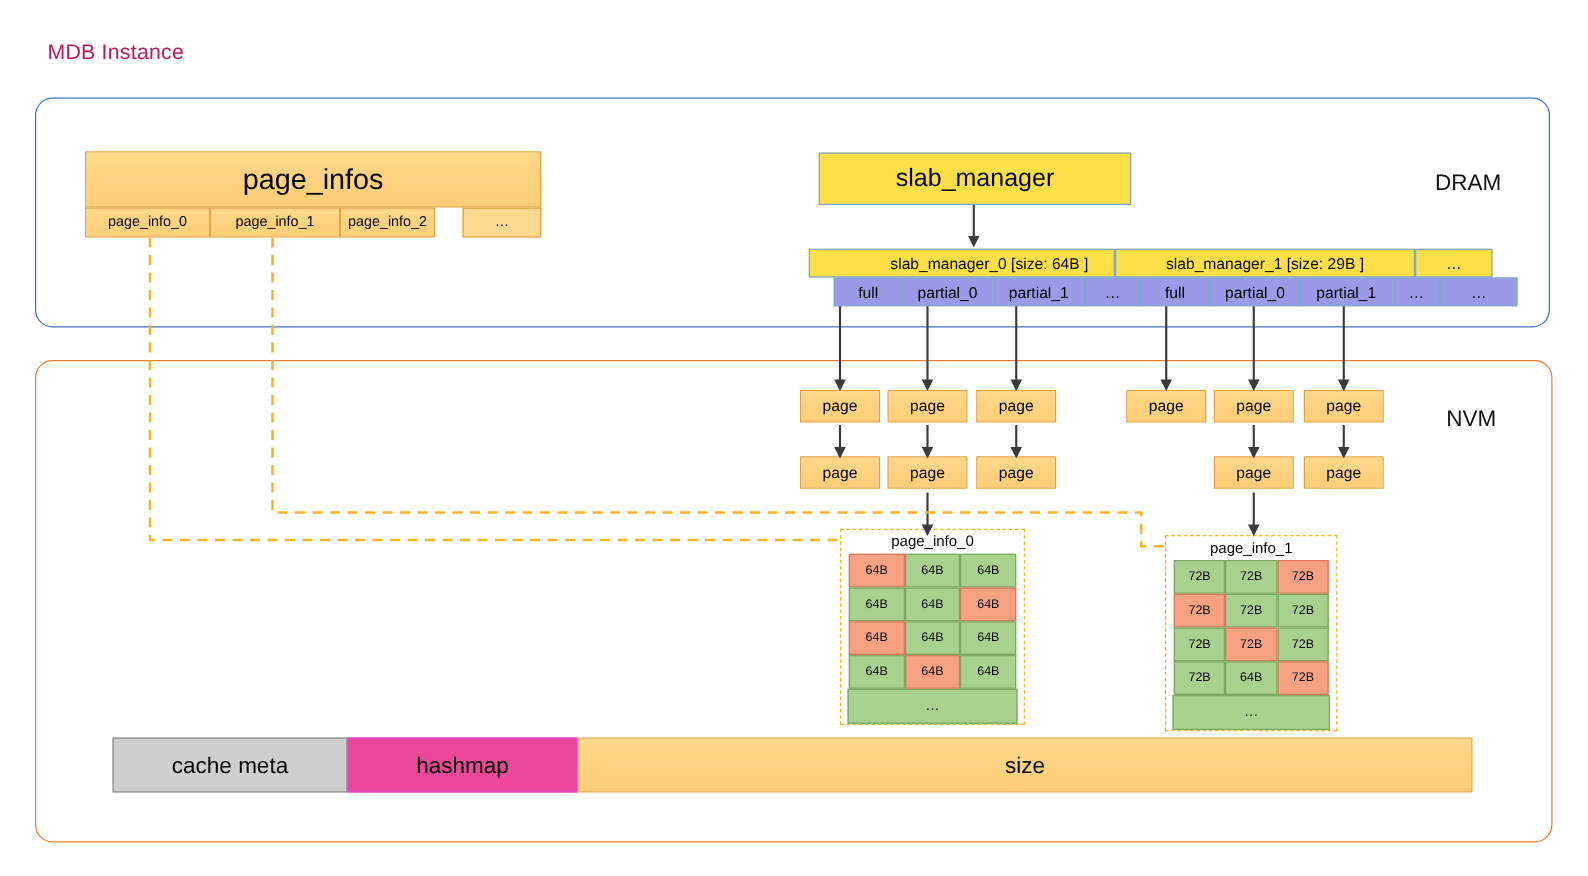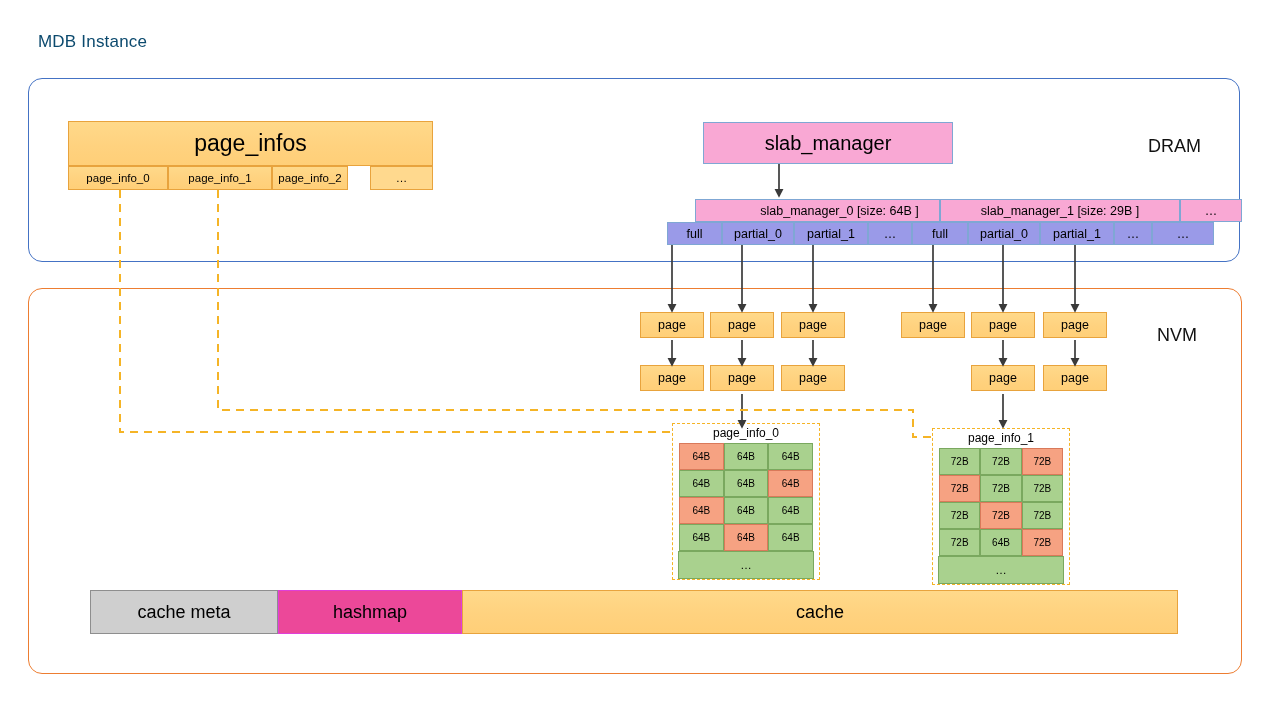--- a/index.html
+++ b/index.html
@@ -1,34 +1,34 @@
 <!DOCTYPE html>
 <html><head>
 <meta charset="utf-8">
 <style>
   html,body{margin:0;padding:0;background:#ffffff;}
   body{width:1270px;height:701px;position:relative;overflow:hidden;
        font-family:"Liberation Sans","DejaVu Sans",sans-serif;color:#000;}
   .abs{position:absolute;box-sizing:border-box;}
 
   
-  #title{left:38px;top:32px;font-size:17px;color:#0c4a6e;letter-spacing:.2px;}
+  #title{left:38px;top:32px;font-size:17px;color:#be185d;letter-spacing:.2px;}
 
   
   .membox{border-radius:14px;background:transparent;}
   #dram-box{left:28px;top:78px;width:1212px;height:184px;border:1.6px solid #4472c4;}
   #nvm-box{left:28px;top:288px;width:1214px;height:386px;border:1.6px solid #ed7d31;}
   .memlabel{font-size:18px;color:#111;}
   #dram-label{left:1148px;top:136px;}
   #nvm-label{left:1157px;top:325px;}
 
   
   .orange{background:linear-gradient(180deg,#ffd98a 0%,#ffd27f 55%,#ffcf78 100%);
           border:1.2px solid #e8a33d;}
-  .cyan{background:#f9a8d4;border:1.2px solid #7fa7d4;margin-left:48px;}
+  .cyan{background:#fde047;border:1.2px solid #7fa7d4;}
   .purple{background:#9a9ae8;border:1.2px solid #7fa7d4;}
   .grey{background:#cfcfcf;border:1.2px solid #8e8e8e;}
   .magenta{background:#ec4899;border:1.2px solid #e03fd8;}
   .green{background:#a9d18e;border:1px solid #7aa85f;}
   .salmon{background:#f6a282;border:1px solid #d9795a;}
 
   .ctr{display:flex;align-items:center;justify-content:center;text-align:center;}
 
   
   #page-infos-head{left:68px;top:121px;width:365px;height:45px;font-size:23px;}
@@ -156,21 +156,21 @@
         <div class="cell green">72B</div>
         <div class="cell green">64B</div>
         <div class="cell salmon">72B</div>
       </div>
       <div class="cellwide green" style="width: 124px; margin: 0px auto; height: 26px;">…</div>
     </div>
   </div>
 
 <div class="abs grey ctr barseg" id="seg-cache">cache meta</div>
 <div class="abs magenta ctr barseg" id="seg-hash">hashmap</div>
-<div class="abs orange ctr barseg" id="seg-pages">cache</div>
+<div class="abs orange ctr barseg" id="seg-pages">size</div>
 
 <svg class="overlay">
   <defs>
     <marker id="ah" viewBox="0 0 10 10" refX="8" refY="5" markerWidth="5.5" markerHeight="5.5" orient="auto-start-reverse">
       <path d="M 0 0 L 10 5 L 0 10 z" fill="#3a3a3a"></path>
     </marker>
   </defs>
   <g stroke="#3a3a3a" stroke-width="1.7" fill="none" marker-end="url(#ah)">
 
     <path d="M 779,164 L 779,196"></path>

